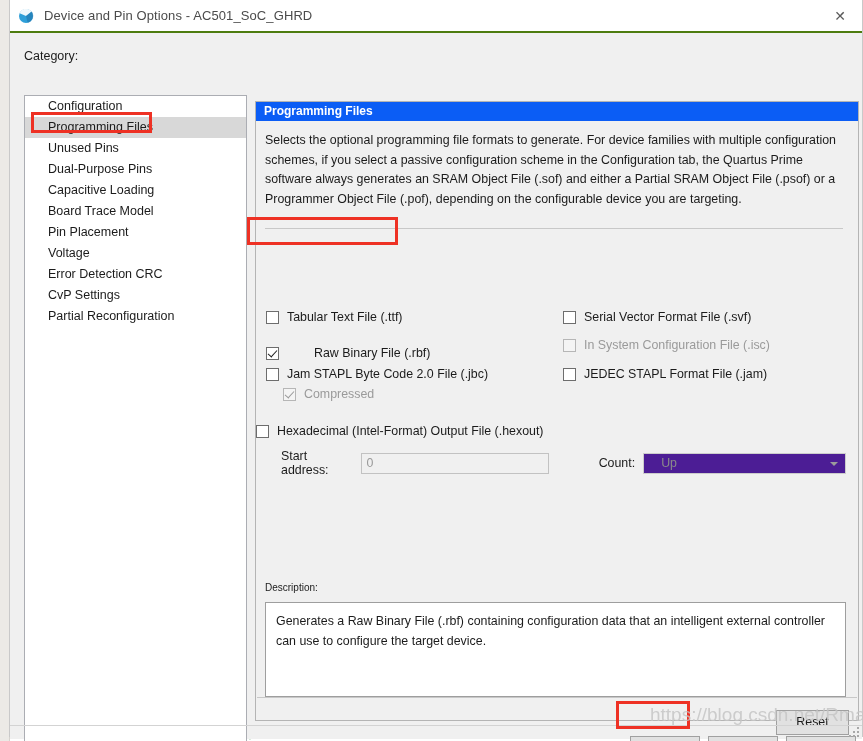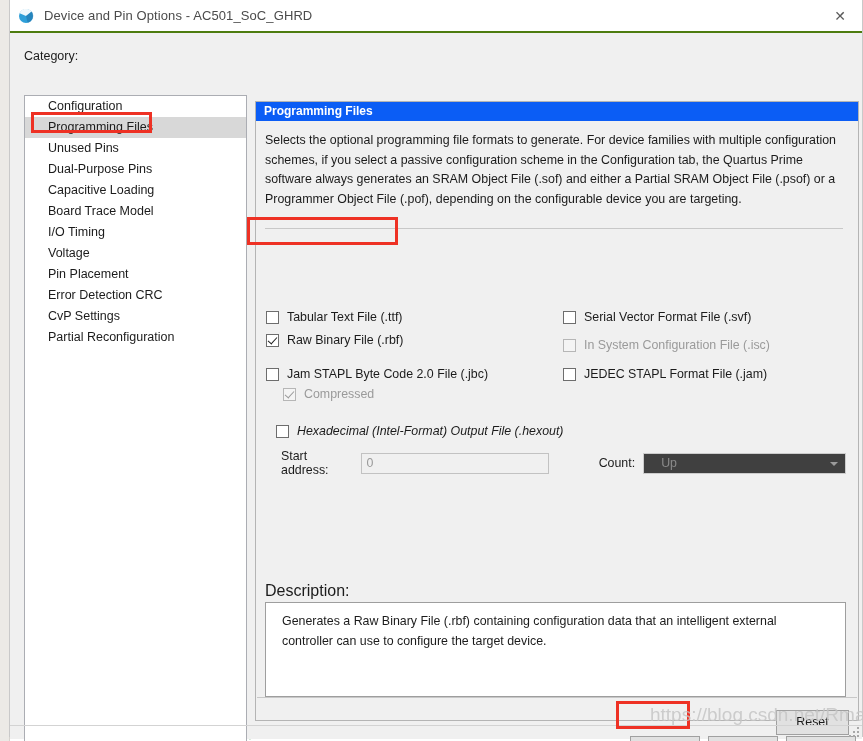--- a/index.html
+++ b/index.html
@@ -224,24 +224,24 @@
   }
   .cbox.disabled.checked::after { border-color: #9a9a9a; }
   .cblabel {
     margin-left: 8px;
     font-size: 12.4px;
     color: #1b1b1b;
   }
   .cblabel.disabled { color: #9a9a9a; }
 
   #cb-ttf   { left: 10px; top: 189px; }
-  #cb-rbf   { left: 10px; top: 212px; }
+  #cb-rbf   { left: 10px; top: 225px; gap: 27px; }
   #cb-jbc   { left: 10px; top: 246px; text-align: center; }
   #cb-comp  { left: 27px; top: 266px; }
-  #cb-hexout{ left: 20px; top: 303px; font-style: italic; }
+  #cb-hexout{ left: 0; top: 303px; }
   #cb-svf   { left: 307px; top: 189px; }
   #cb-isc   { left: 307px; top: 217px; }
   #cb-jam   { left: 307px; top: 246px; }
 
   
   #addr-row {
     position: absolute;
     left: 10px; top: 331px;
     width: 580px;
     height: 22px;
@@ -267,21 +267,21 @@
   }
   .count-label {
     font-size: 12.4px;
     color: #1b1b1b;
     margin-left: 50px;
   }
   .combo {
     margin-left: 8px;
     width: 220px;
     height: 21px;
-    background: #404040;
+    background: #4c1d95;
     border: 1px solid #cccccc;
     box-sizing: border-box;
     position: relative;
     line-height: 19px;
     padding-left: 17px;
     font-size: 12.4px;
     color: #8a8a8a;
   }
   .combo-arrow {
     position: absolute;
@@ -289,32 +289,32 @@
     width: 0; height: 0;
     border-left: 4px solid transparent;
     border-right: 4px solid transparent;
     border-top: 4px solid #9b9b9b;
   }
 
   
   #desc-label {
     position: absolute;
     left: 9px; top: 461px;
-    font-size: 16px;
+    font-size: 10px;
     color: #1b1b1b;
   }
   #desc-box {
     position: absolute;
     left: 9px; top: 481px;
     width: 581px;
     height: 95px;
     background: #ffffff;
     border: 1px solid #9e9e9e;
     box-sizing: border-box;
-    padding: 8px 16px;
+    padding: 8px 10px;
     font-size: 12.4px;
     line-height: 20px;
     color: #1b1b1b;
   }
 
   
   #reset-btn {
     position: absolute;
     right: 9px; top: 589px;
     width: 73px; height: 25px;
@@ -413,23 +413,22 @@
 
     <div class="category-label">Category:</div>
 
     <div id="category-list">
       <div class="cat-item">Configuration</div>
       <div class="cat-item selected">Programming Files</div>
       <div class="cat-item">Unused Pins</div>
       <div class="cat-item">Dual-Purpose Pins</div>
       <div class="cat-item">Capacitive Loading</div>
       <div class="cat-item">Board Trace Model</div>
-      <div class="cat-item">I/O Timing</div>
+      <div class="cat-item">Pin Placement</div>
       <div class="cat-item">Voltage</div>
-      <div class="cat-item">Pin Placement</div>
       <div class="cat-item">Error Detection CRC</div>
       <div class="cat-item">CvP Settings</div>
       <div class="cat-item">Partial Reconfiguration</div>
     </div>
 
     <div id="group-box">
       <div id="group-header">Programming Files</div>
 
       <div id="group-inner">
 

